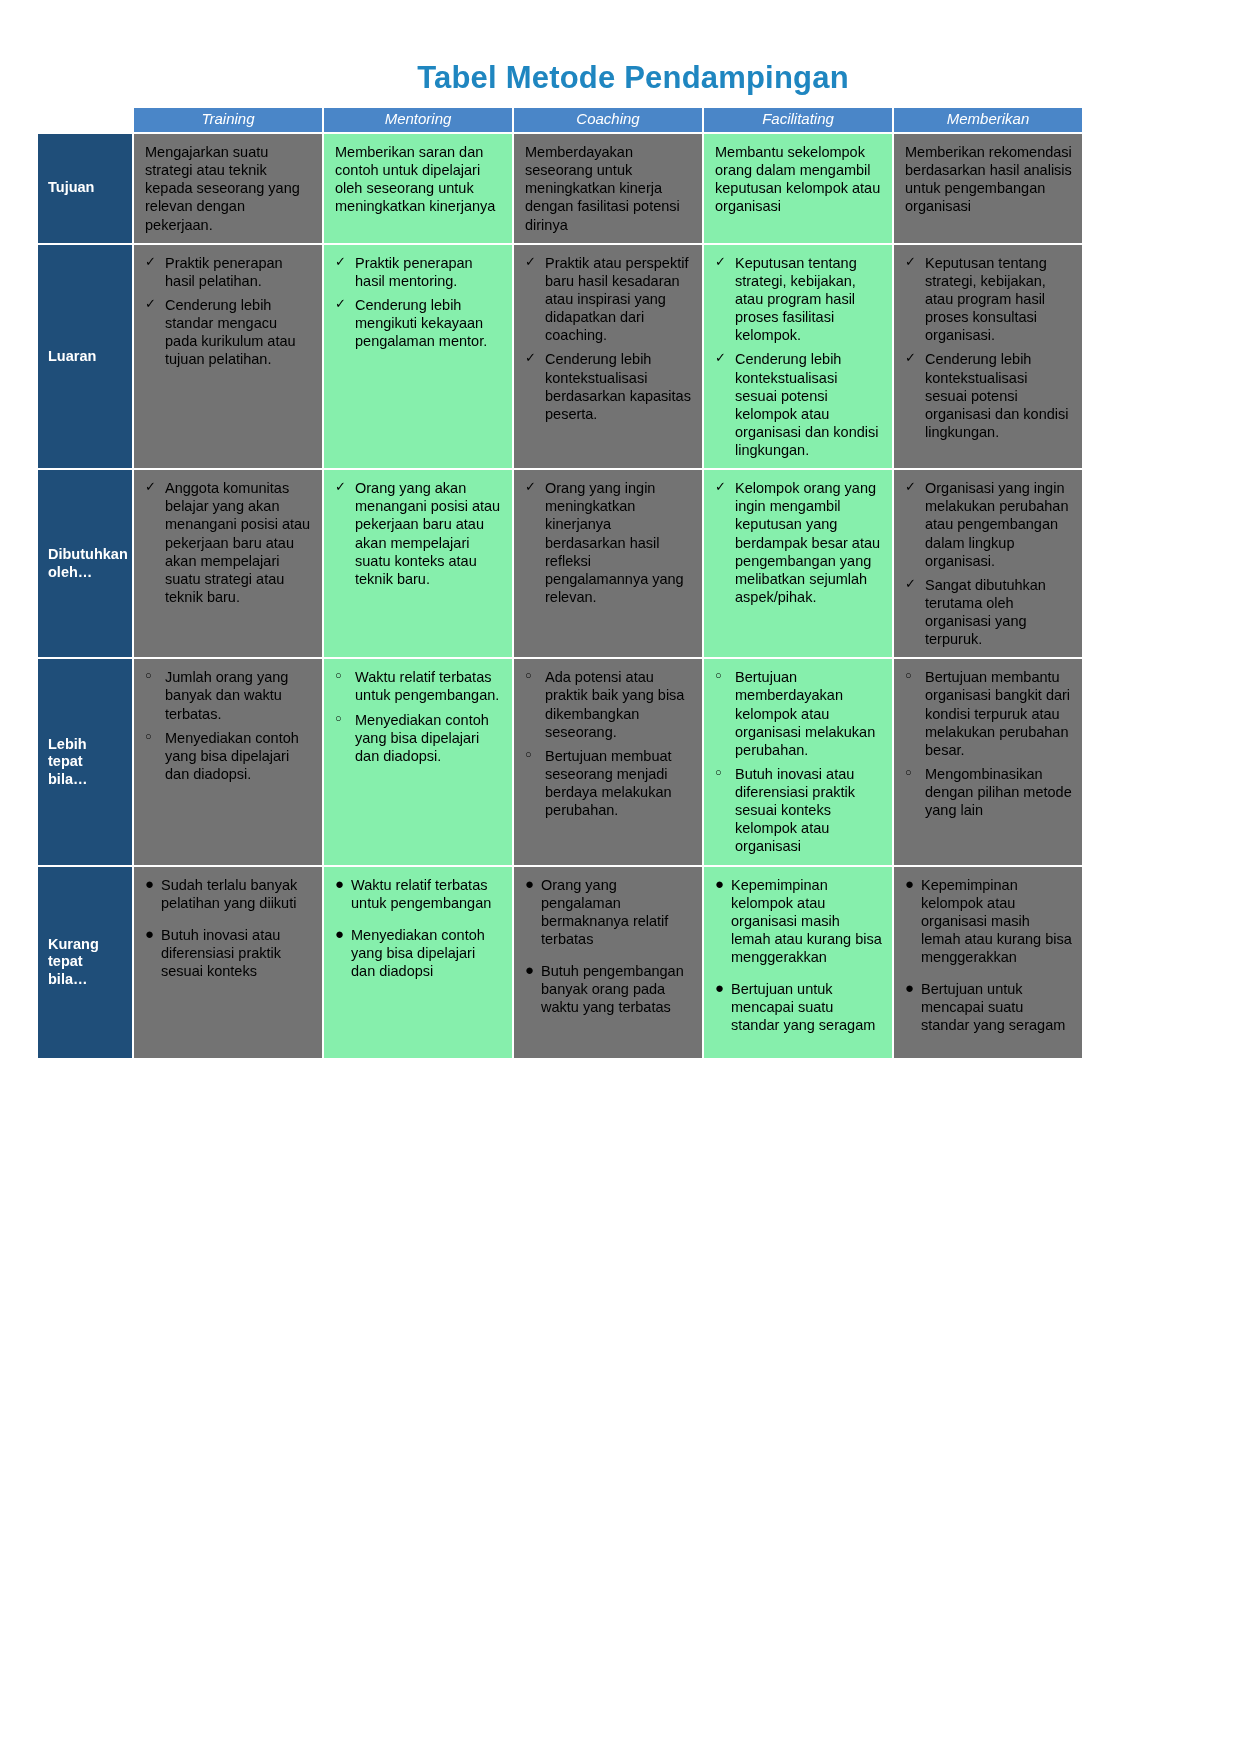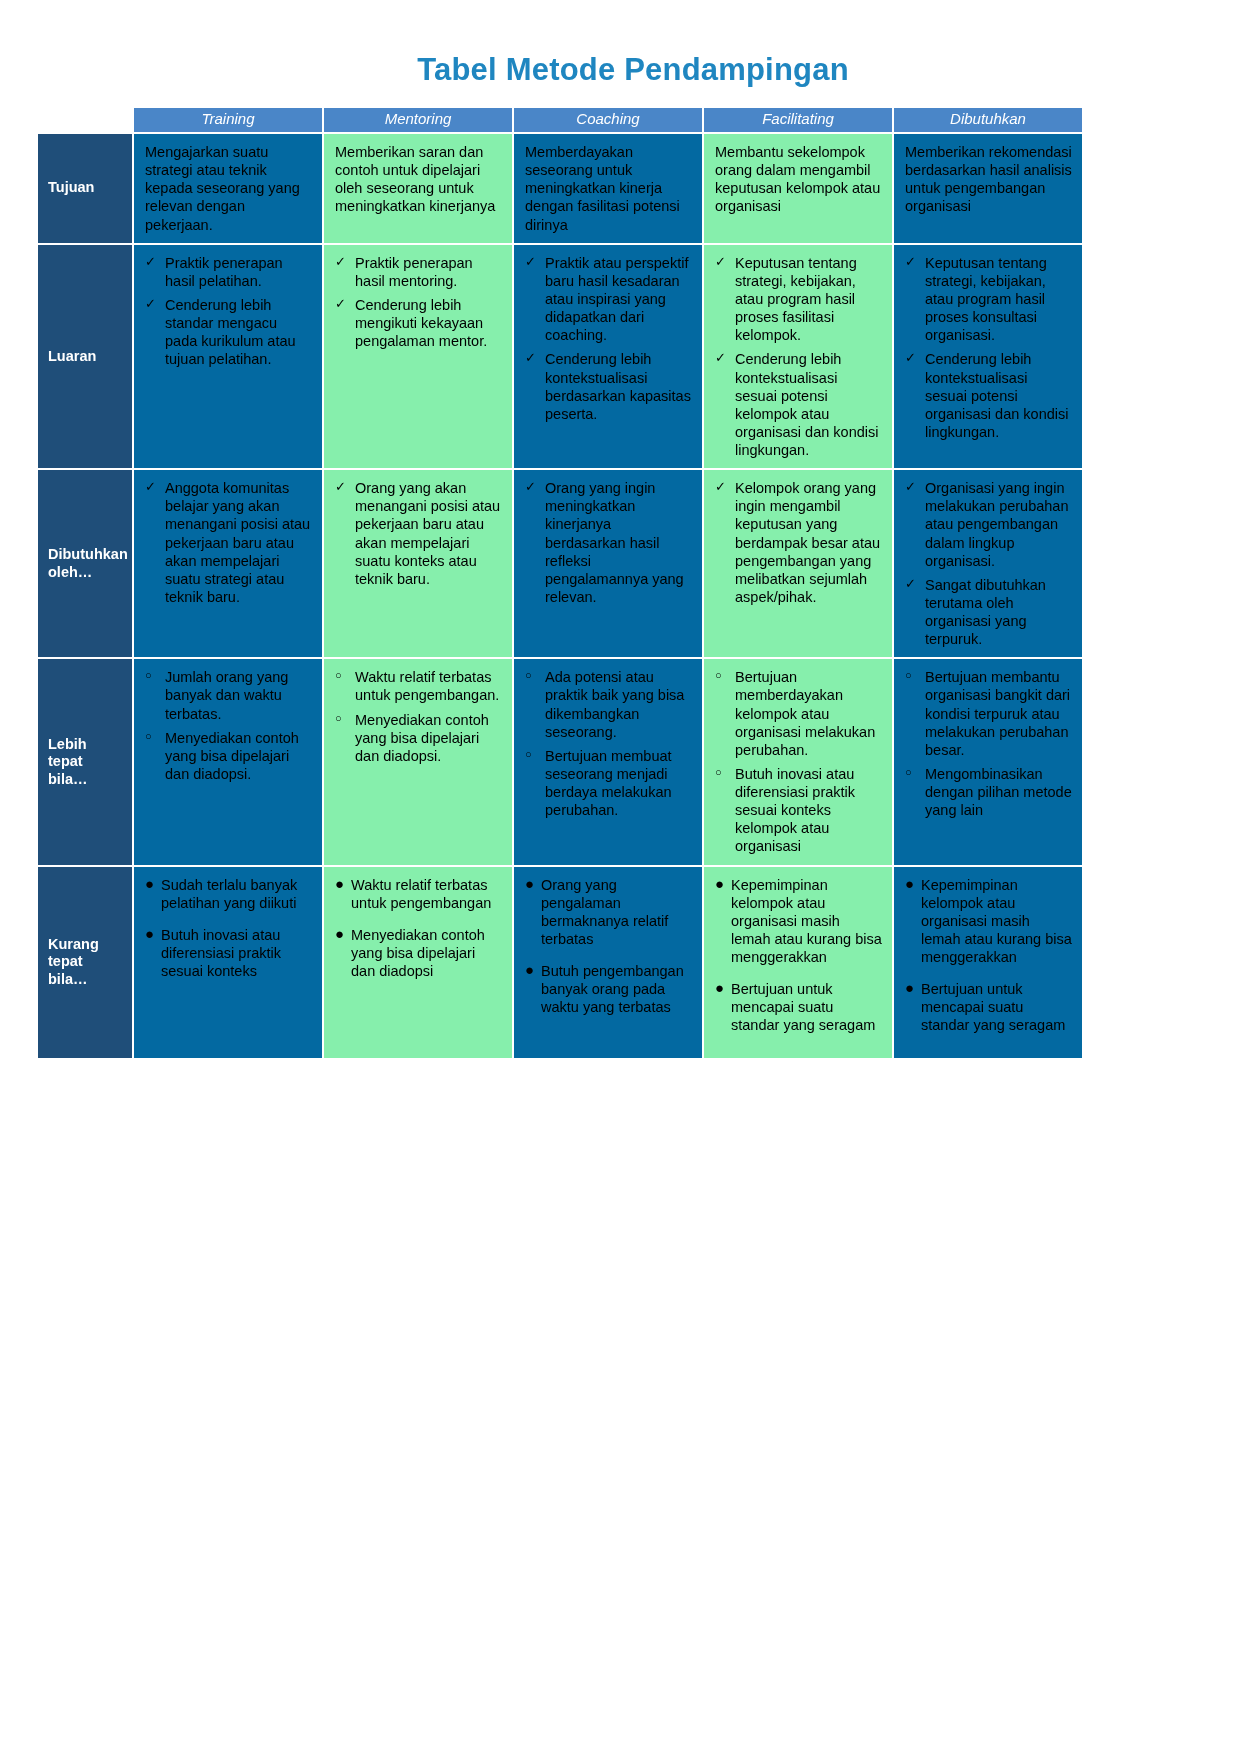--- a/index.html
+++ b/index.html
@@ -16,21 +16,21 @@
     overflow: hidden;
   }
   .title {
     text-align: center;
     color: #1f86c0;
     font-size: 31px;
     font-weight: bold;
     letter-spacing: 0.2px;
     padding-top: 44px;
     padding-bottom: 0;
-    margin: 8px 0 0 24px;
+    margin: 16px 0 0 24px;
   }
   .table-wrap {
     position: absolute;
     left: 36px;
     top: 106px;
     width: 1040px;
   }
   table.metode {
     border-collapse: separate;
     border-spacing: 2px 2px;
@@ -67,21 +67,21 @@
     padding: 6px 22px 6px 10px;
     line-height: 1.2;
   }
   td.cell {
     vertical-align: top;
     padding: 9px 10px 9px 11px;
     font-size: 14.5px;
     line-height: 1.26;
     color: #000000;
   }
-  td.cell.shadeA { background: #0369a1; }
+  td.cell.shadeA { background: #737373; }
   td.cell.shadeB { background: #86efac; }
 
   .para { margin: 0; }
 
   ul.blist {
     list-style: none;
     margin: 0;
     padding: 0;
   }
   ul.blist li {
@@ -120,21 +120,21 @@
           <col class="datacol">
           <col class="datacol">
       </colgroup>
       <thead>
         <tr>
           <th class="corner"></th>
           <th class="colhead">Training</th>
           <th class="colhead">Mentoring</th>
           <th class="colhead">Coaching</th>
           <th class="colhead">Facilitating</th>
-          <th class="colhead">Dibutuhkan</th>
+          <th class="colhead">Memberikan</th>
         </tr>
       </thead>
       <tbody id="table-body">
           <tr>
             <td class="rowhead">Tujuan</td>
             <td class="cell shadeA">
               <div class="para">Mengajarkan suatu strategi atau teknik kepada seseorang yang relevan dengan pekerjaan.</div>
             </td>
             <td class="cell shadeB">
               <div class="para">Memberikan saran dan contoh untuk dipelajari oleh seseorang untuk meningkatkan kinerjanya</div>

